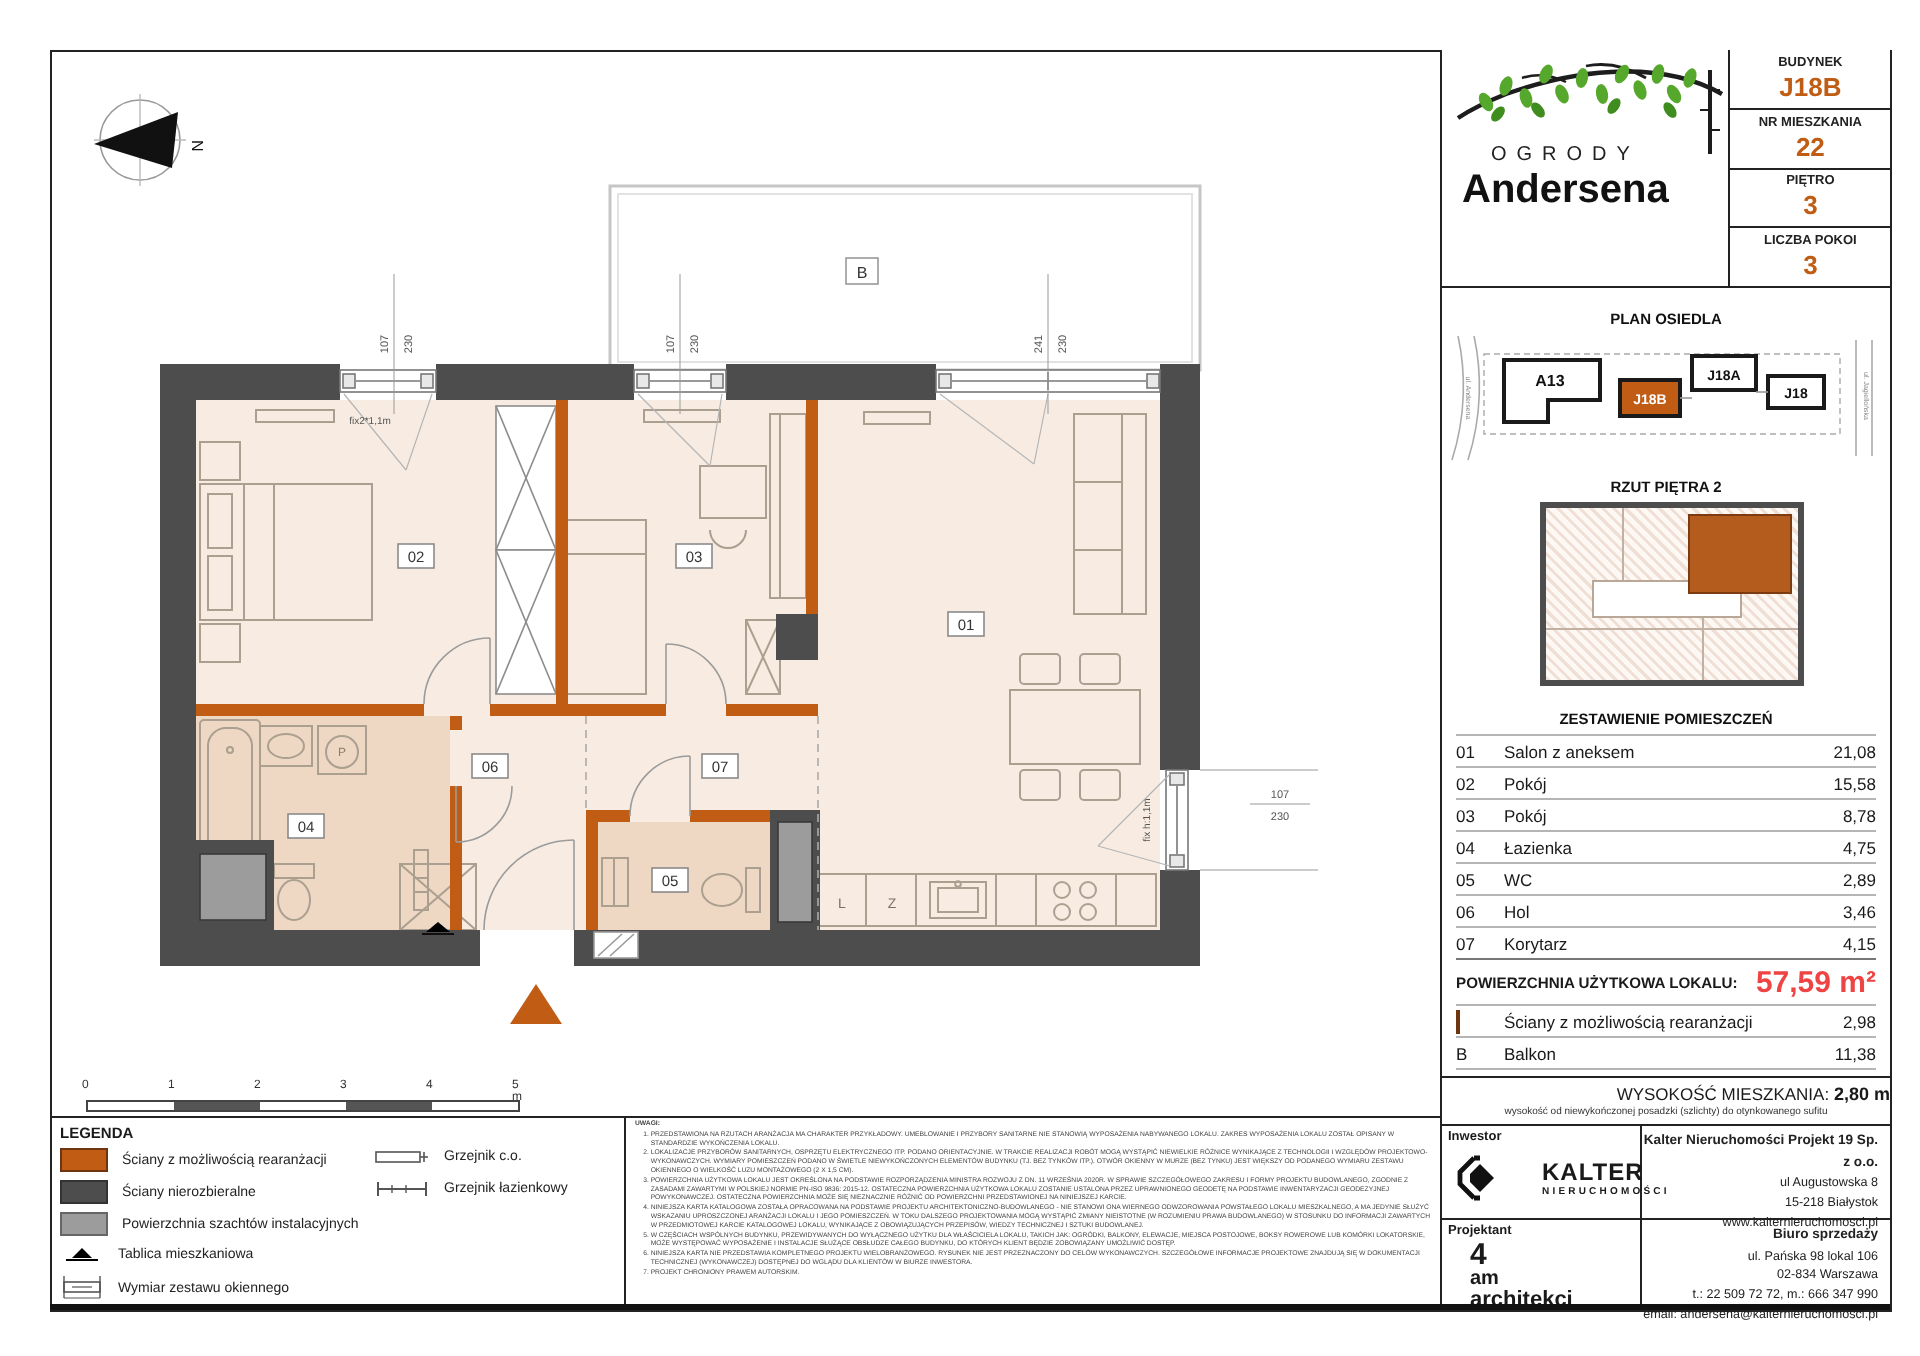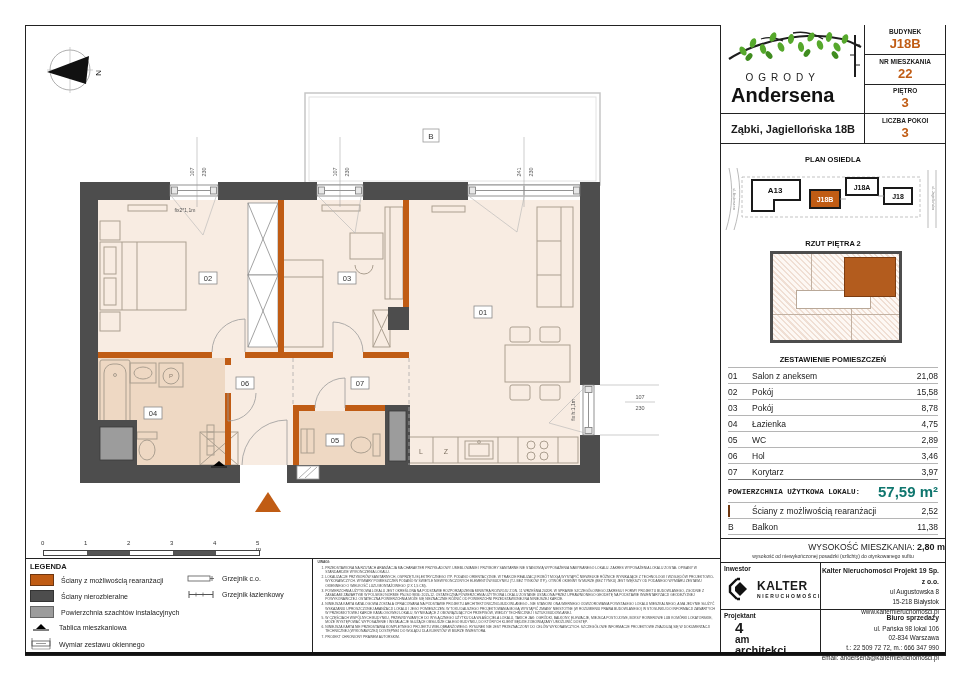--- a/index.html
+++ b/index.html
@@ -32,22 +32,22 @@
   .thumb .corr{position:absolute;left:18%;top:42%;width:58%;height:20%;background:#fff;border:1px solid #b9a898;}
   .thumb .l1{position:absolute;left:30%;top:0;width:1px;height:42%;background:#c2b1a2;}
   .thumb .l2{position:absolute;left:62%;top:48%;width:1px;height:52%;background:#c2b1a2;}
   .thumb .l3{position:absolute;left:0;top:70%;width:100%;height:1px;background:#c2b1a2;}
   .rooms-table{position:absolute;left:7px;top:342px;width:210px;}
   .trow{display:flex;align-items:center;border-top:1px solid #b5b5b5;padding:2.5px 0;font-size:8.5px;}
   .trow .no{width:24px;}
   .trow .nm{flex:1;}
   .trow .ar{text-align:right;}
   .total-row{display:flex;align-items:center;border-top:1px solid #777;padding:3px 0 2px 0;}
-  .total-row .tl{flex:1;font-size:7.6px;font-weight:bold;font-family:Liberation Mono, monospace;}
-  .total-row .tv{font-size:15px;font-weight:bold;color:#0f766e;}
+  .total-row .tl{flex:1;font-size:7.6px;font-weight:bold;}
+  .total-row .tv{font-size:15px;font-weight:bold;color:#ef4444;}
   .swatch-cell{width:24px;}
   .swatch-sm{width:17px;height:8px;background:#c05c14;border:1px solid #6e3610;}
   .trow:last-child{border-bottom:1px solid #b5b5b5;}
 
   
   .band-line{position:absolute;left:25px;top:558px;width:695px;border-top:1px solid #222;}
   .legend-zone{position:absolute;left:25px;top:538px;width:287px;height:114px;}
   .scalebar{position:absolute;left:18px;top:2px;width:216px;height:18px;font-size:6px;color:#333;}
   .scalebar .tick{position:absolute;top:0;}
   .sb-bar{position:absolute;left:0;top:10px;width:215px;height:4px;border:1px solid #444;display:flex;}
@@ -67,21 +67,21 @@
 
   .right-bottom{position:absolute;left:720px;top:538px;width:224px;height:115px;border-left:1px solid #222;border-top:1px solid #222;}
   .height-line{position:absolute;left:0;top:3px;width:224px;text-align:right;font-size:8.5px;}
   .height-line b{font-size:9px;}
   .height-note{position:absolute;left:0;top:14px;width:224px;text-align:center;font-size:5px;color:#333;}
   .partner-grid{position:absolute;left:0;top:23px;width:224px;height:91px;border-top:1px solid #222;display:grid;grid-template-columns:100px 1fr;grid-template-rows:47px 1fr;}
   .pcell{position:relative;border-right:1px solid #222;border-bottom:1px solid #222;}
   .pcell.noR{border-right:none;}
   .pcell.noB{border-bottom:none;}
   .pcell .plabel{position:absolute;left:3px;top:2px;font-size:6.5px;font-weight:bold;}
-  .kalter{position:absolute;left:6px;top:13px;display:flex;align-items:center;gap:4px;}
+  .kalter{position:absolute;left:6px;top:13px;display:flex;align-items:center;gap:18px;}
   .kalter-txt .k1{font-size:12px;font-weight:bold;letter-spacing:0.5px;line-height:1;}
   .kalter-txt .k2{font-size:5px;font-weight:bold;letter-spacing:1.6px;margin-top:1px;}
   .fouram{position:absolute;left:14px;top:11px;line-height:0.95;font-weight:bold;}
   .fouram .f1{font-size:15px;}
   .fouram .f2{font-size:10px;}
   .fouram .f3{font-size:11px;}
   .ptext{position:absolute;right:6px;top:3px;text-align:right;font-size:6.3px;line-height:1.55;color:#222;}
   .ptext .ph{font-weight:bold;font-size:6.8px;}
 </style>
 </head>
@@ -363,21 +363,20 @@
             <ellipse cx="26" cy="30" rx="2.6" ry="4.4" transform="rotate(40 26 30)"></ellipse>
             <ellipse cx="46" cy="28" rx="2.6" ry="4.4" transform="rotate(-40 46 28)"></ellipse>
             <ellipse cx="84" cy="26" rx="2.6" ry="4.4" transform="rotate(35 84 26)"></ellipse>
             <ellipse cx="112" cy="28" rx="2.6" ry="4.4" transform="rotate(-35 112 28)"></ellipse>
           </g>
         </svg>
         <div class="logo-text">
           <div class="logo-line1">OGRODY</div>
           <div class="logo-line2">Andersena</div>
         </div>
-        <div class="addr">Ząbki, Jagiellońska 18B</div>
       </div>
       <div class="fields-col">
         <div class="field">
           <span class="lab">BUDYNEK</span>
           <span class="val">J18B</span>
         </div>
         <div class="field">
           <span class="lab">NR MIESZKANIA</span>
           <span class="val">22</span>
         </div>
@@ -450,30 +449,30 @@
           <span class="ar">2,89</span>
         </div>
       <div class="trow">
           <span class="no">06</span>
           <span class="nm">Hol</span>
           <span class="ar">3,46</span>
         </div>
       <div class="trow">
           <span class="no">07</span>
           <span class="nm">Korytarz</span>
-          <span class="ar">3,97</span>
+          <span class="ar">4,15</span>
         </div>
       <div class="total-row">
         <span class="tl">POWIERZCHNIA UŻYTKOWA LOKALU:</span>
         <span class="tv">57,59 m²</span>
       </div>
       <div class="trow">
         <span class="swatch-cell"><span class="swatch-sm"></span></span>
         <span class="nm">Ściany z możliwością rearanżacji</span>
-          <span class="ar">2,52</span>
+          <span class="ar">2,98</span>
       </div>
       <div class="trow">
         <span class="no">B</span>
         <span class="nm">Balkon</span>
           <span class="ar">11,38</span>
       </div>
     </div>
   </aside>
 
   <div class="band-line"></div>

